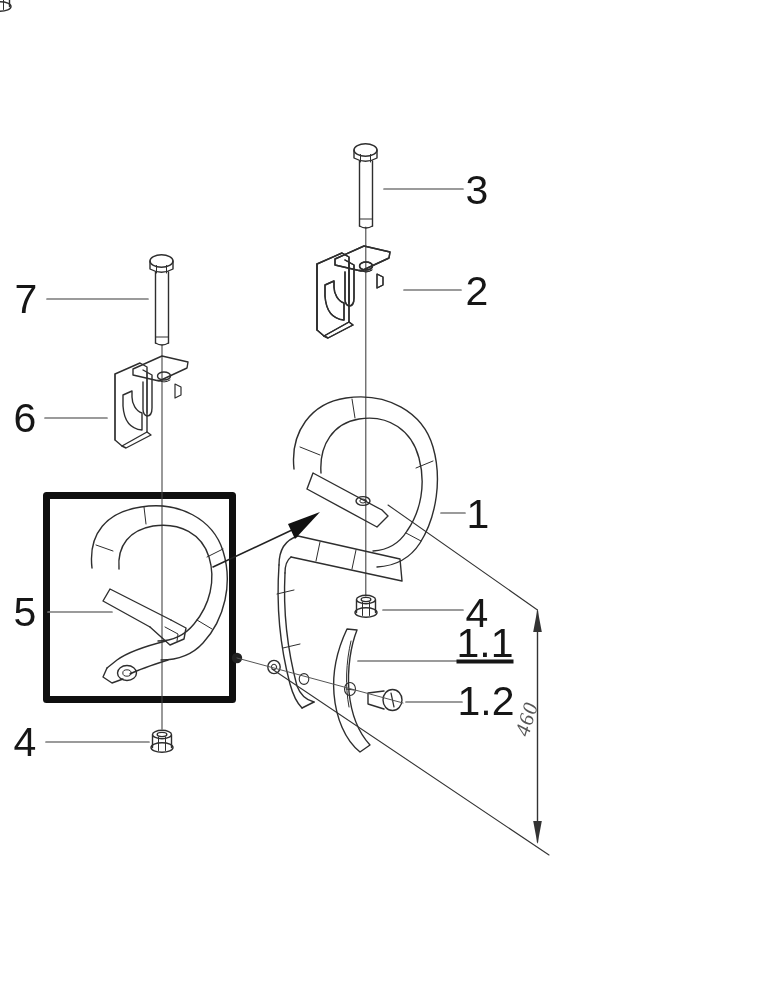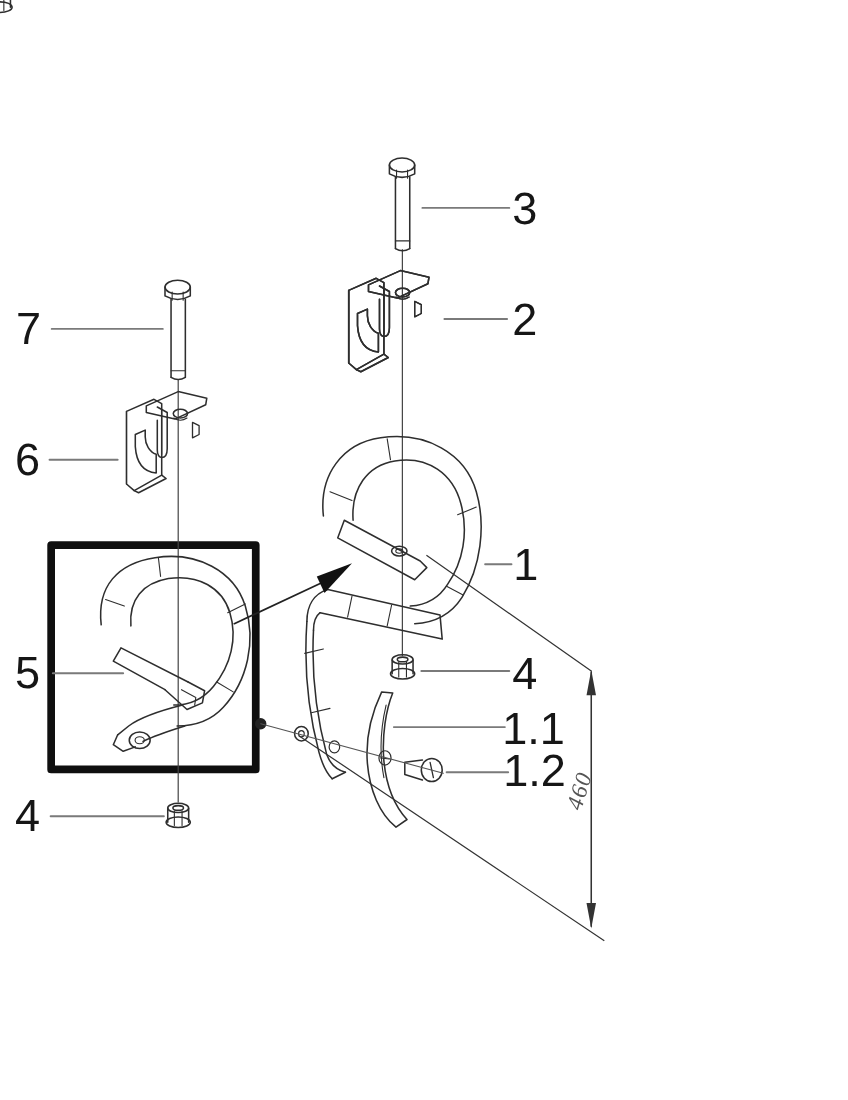--- a/index.html
+++ b/index.html
@@ -176,18 +176,18 @@
   </svg>
 
   <div class="callout" style="left:26px;top:299px;">7</div>
   <div class="callout" style="left:25px;top:418px;">6</div>
   <div class="callout" style="left:25px;top:612px;">5</div>
   <div class="callout" style="left:25px;top:742px;">4</div>
   <div class="callout" style="left:477px;top:190px;">3</div>
   <div class="callout" style="left:477px;top:291px;">2</div>
   <div class="callout" style="left:478px;top:514px;">1</div>
   <div class="callout" style="left:477px;top:613px;">4</div>
-  <div class="callout" style="left:485px;top:663px;">1.1</div>
+  <div class="callout" style="left:485px;top:643px;text-decoration:underline;">1.1</div>
   <div class="callout" style="left:486px;top:701px;">1.2</div>
 
   <div class="dim-label" style="left:527px;top:719px;">460</div>
 
 </div>
 
 </body></html>

